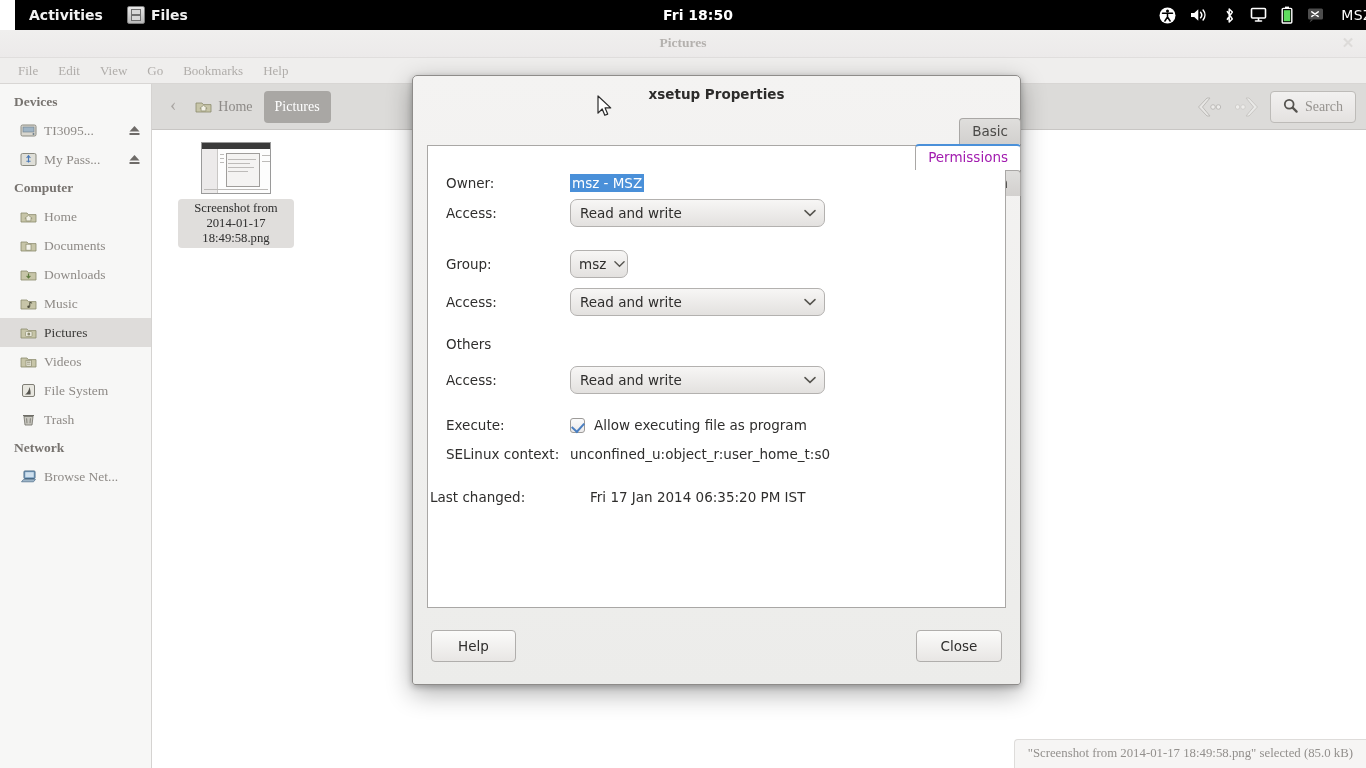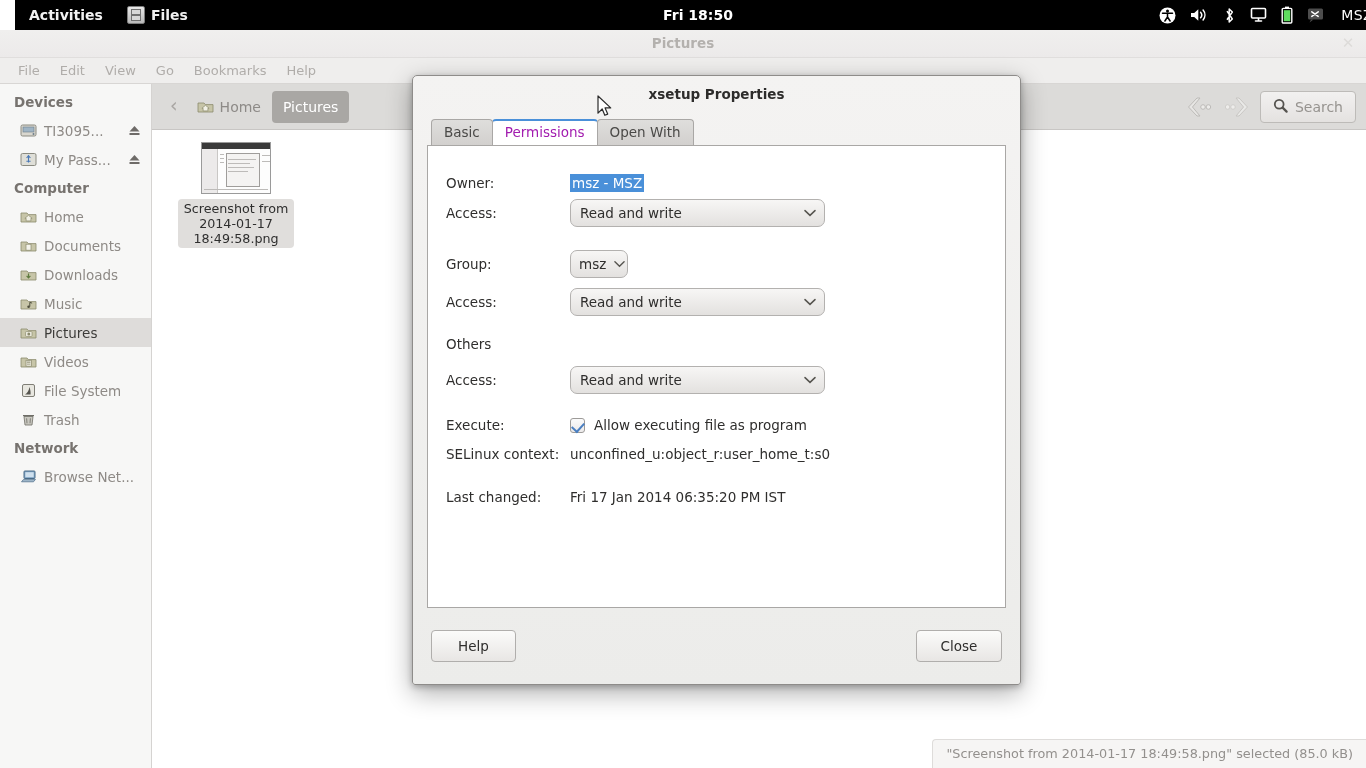--- a/index.html
+++ b/index.html
@@ -53,20 +53,21 @@
   }
   #tray .tico { display: flex; align-items: center; justify-content: center; }
   #tray svg { display: block; }
   #username { font-weight: normal; font-size: 14px; letter-spacing: .4px; }
 
   
   #window {
     position: absolute; top: 30px; left: 0;
     width: 1366px; height: 634px;
     background: #ffffff;
+    font-family: Liberation Serif, serif;
   }
   #win-titlebar {
     height: 28px; position: relative;
     background: linear-gradient(180deg,#f0efee,#eceaea);
     border-bottom: 1px solid #e0dedd;
   }
   #win-title {
     position:absolute; left:0; right:0; text-align:center; top: 5px;
     font-size: 13.5px; font-weight: bold; color: #b4b1ae;
   }
@@ -181,21 +182,21 @@
     border-radius: 5px 5px 3px 3px;
     box-shadow: 0 8px 26px rgba(0,0,0,.32), 0 2px 6px rgba(0,0,0,.25);
     z-index: 50;
   }
   #dlg-title {
     text-align: center; font-size: 13.5px; font-weight: bold;
     color: #2d2c2b; padding-top: 10px; height: 42px;
   }
   #tabs {
     display: flex; align-items: flex-end;
-    padding-left: 18px; height: 27px; position: relative;
+    padding-left: 18px; height: 27px; position: relative; flex-direction: column;
   }
   .tab {
     font-size: 13.5px; color: #4a4947;
     padding: 4px 12px 5px 12px;
     background: linear-gradient(180deg,#dfdedc,#d2d0ce);
     border: 1px solid #a9a7a5; border-bottom: none;
     border-radius: 4px 4px 0 0;
     margin-right: -1px; position: relative;
   }
   .tab.active {
@@ -603,21 +604,21 @@
       <span class="lab" style="width:124px;">Execute:</span>
       <span class="checkbox"></span>
       <span class="val">Allow executing file as program</span>
     </div>
 
     <div class="row" style="left:18px; top:300px;">
       <span class="lab" style="width:124px;">SELinux context:</span>
       <span class="val">unconfined_u:object_r:user_home_t:s0</span>
     </div>
 
-    <div class="row" style="left:18px; top:343px;">
+    <div class="row" style="left:2px; top:343px;gap:36px;">
       <span class="lab" style="width:124px;">Last changed:</span>
       <span class="val">Fri 17 Jan 2014 06:35:20 PM IST</span>
     </div>
   </div>
 
   <div id="dlg-buttons">
     <div class="dbtn" id="btn-help">Help</div>
     <div class="dbtn" id="btn-close">Close</div>
   </div>
 </div>

